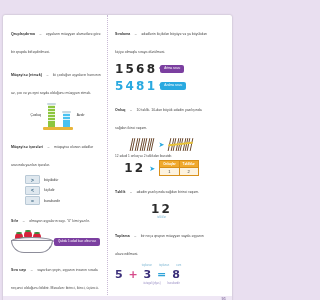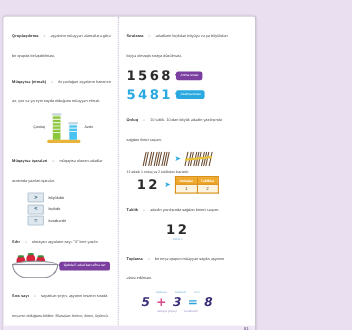--- a/index.html
+++ b/index.html
@@ -104,21 +104,21 @@
   .pvtable th{
     background:#f0a92c;color:#ffffff;font-size:3px;font-weight:bold;
     padding:1px 3px;border:0.5px solid #d8901a;
   }
   .pvtable td{
     background:#fdf3df;color:#3a3a3a;font-size:4px;text-align:center;
     padding:1px 3px;border:0.5px solid #d8901a;
   }
 
   
-  .eqblock{text-align:center;margin:3px 0 2px;font-style:italic;}
+  .eqblock{text-align:left;margin:3px 0 2px;}
   .eq-toplabels,.eq-botlabels{display:flex;justify-content:center;gap:7px;font-size:2.7px;color:#7fb8d4;}
   .eq-botlabels{color:#9a8fc4;}
   .eq{font-size:11px;font-weight:bold;color:#3b2f7a;font-family:"DejaVu Sans", sans-serif;letter-spacing:1px;margin:1px 0;}
   .eq .plus{color:#d64a8a;}
   .eq .eqs{color:#2fa3d8;}
 
   .centered{text-align:center;}
   .note{font-size:3.2px;color:#4a4a4a;line-height:1.4;}
 
   .pagenum{

